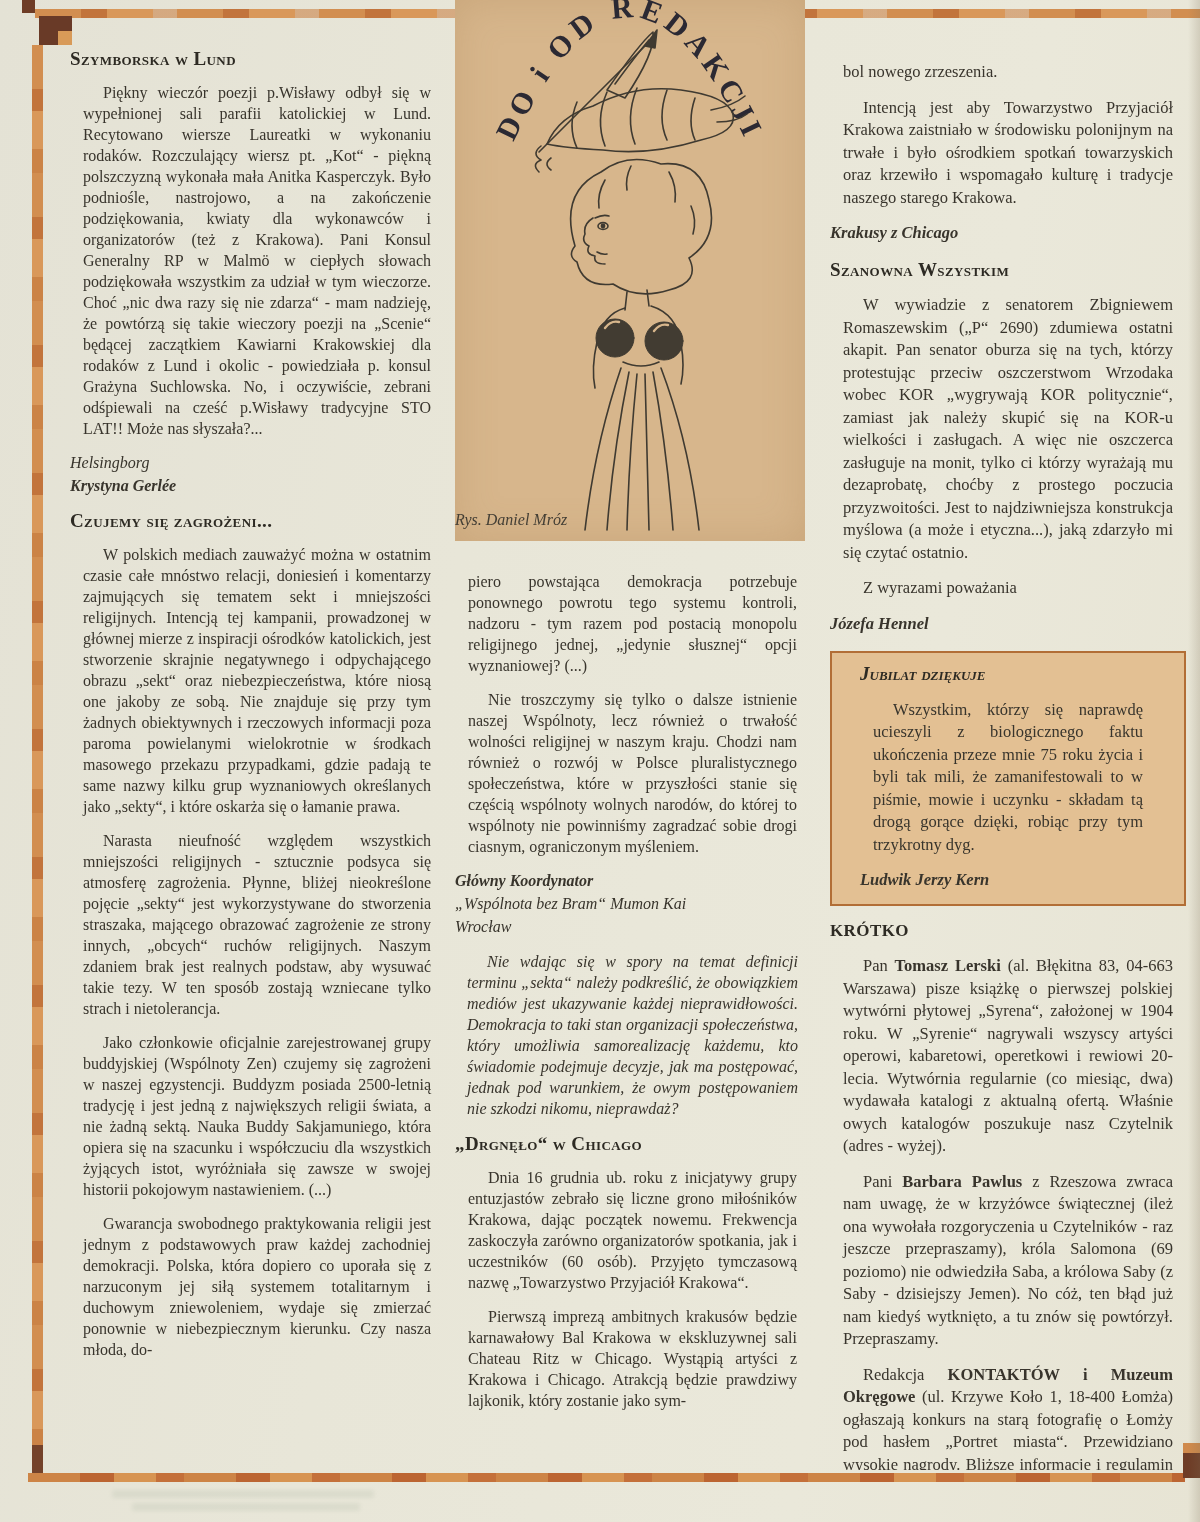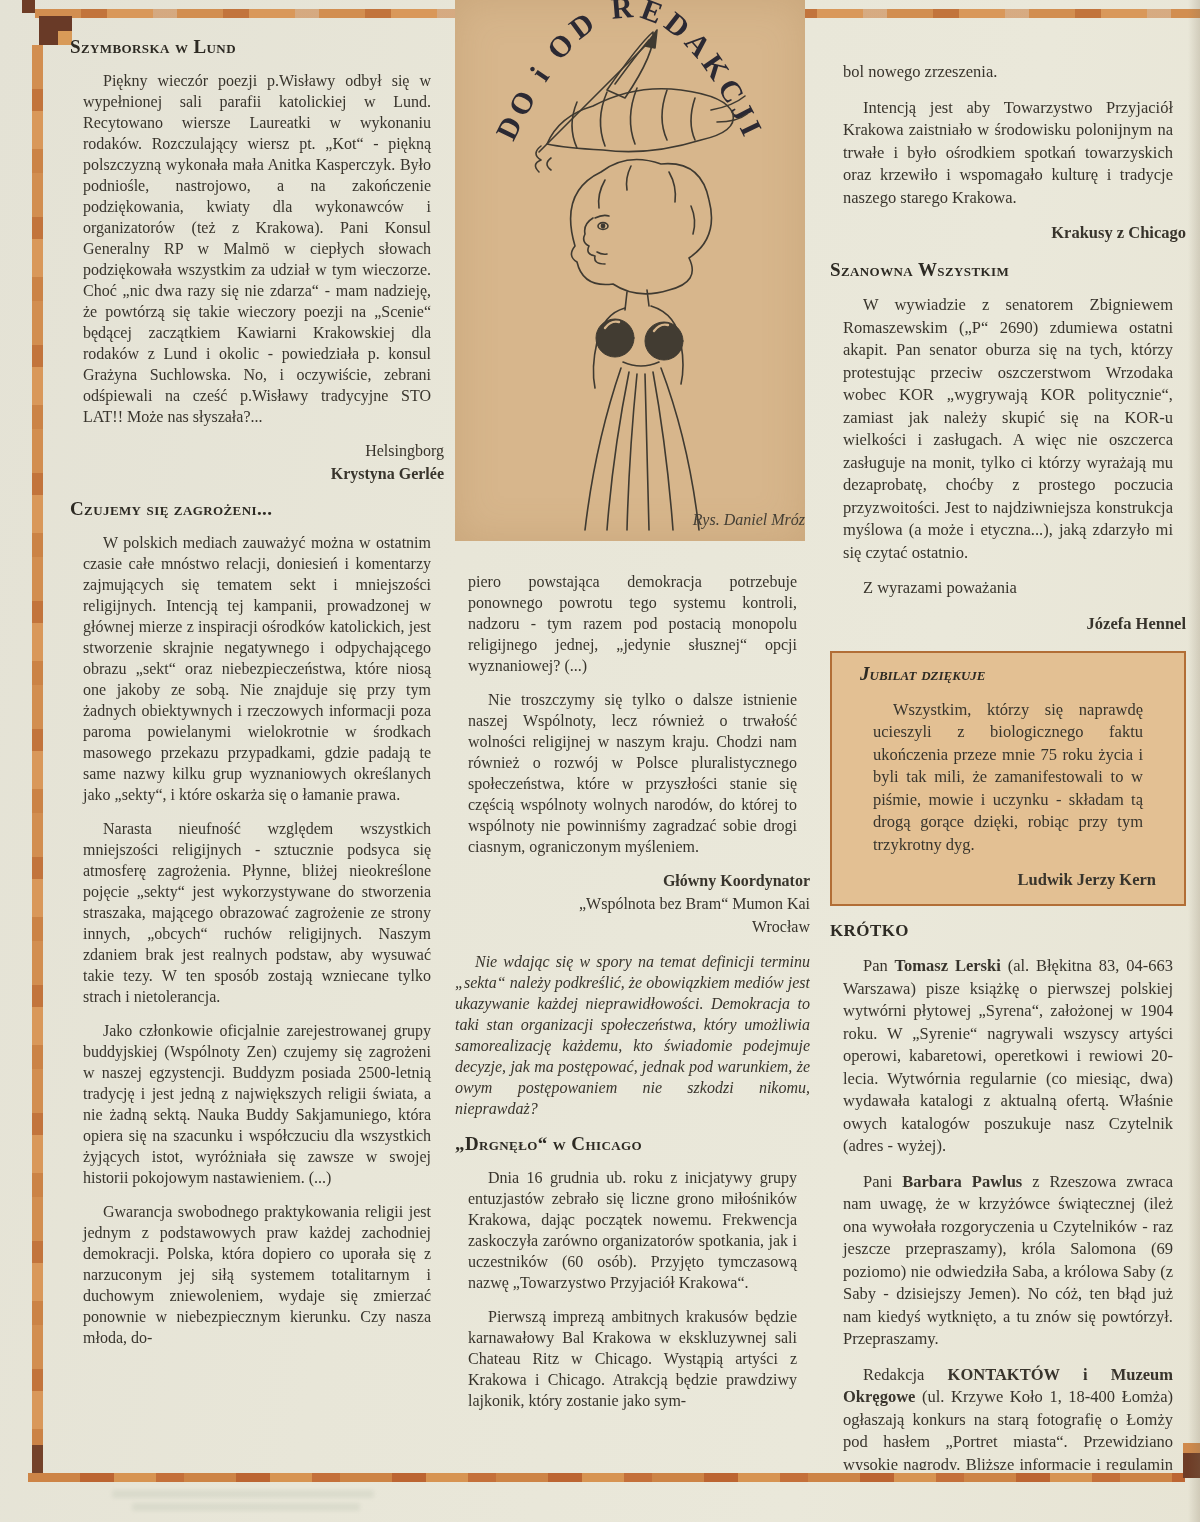--- a/index.html
+++ b/index.html
@@ -28,35 +28,35 @@
   .ghost{position:absolute;background:#8fa089;opacity:.15;filter:blur(2px);border-radius:2px;}
   .ghost.g1{left:112px;top:1490px;width:262px;height:8px;}
   .ghost.g2{left:132px;top:1503px;width:228px;height:8px;}
   
   .illus{position:absolute;left:455px;top:0;width:350px;height:541px;background:#d7b68c;
     box-shadow:inset 0 0 40px rgba(160,120,70,.25);}
   .illus svg{display:block;}
   .arc-text{font-family:"Liberation Serif",serif;font-weight:700;font-size:30px;letter-spacing:5px;fill:#2b2933;}
   .sketch{stroke:#3f3a31;fill:none;stroke-width:1.6;stroke-linecap:round;stroke-linejoin:round;}
   .sketch-fill{fill:#423c32;stroke:#3f3a31;stroke-width:1;}
-  .caption{position:absolute;left:0;right:0;bottom:12px;text-align:right;
+  .caption{position:absolute;left:0;right:0;bottom:12px;text-align:left;
     font-style:italic;font-size:16px;color:#443f35;}
   
   .col{position:absolute;font-size:16px;line-height:21px;}
-  .col-left{left:70px;top:36px;width:374px;height:1412px;overflow:hidden;}
+  .col-left{left:70px;top:48px;width:374px;height:1412px;overflow:hidden;}
   .col-mid{left:455px;top:558px;width:355px;height:906px;overflow:hidden;}
   .col-right{left:830px;top:48px;width:356px;height:1422px;overflow:hidden;line-height:22.5px;font-size:16.5px;}
   .p{margin:13px;text-align:justify;}
   .ind{text-indent:20px;}
   .sc-head{font-variant:small-caps;font-weight:700;font-size:19px;letter-spacing:.4px;margin:0 0 4px;color:#2d2a23;}
   .gap-top{margin-top:14px;}
   .caps-head{font-weight:700;font-size:17px;letter-spacing:.4px;margin:14px 0 1px;color:#2d2a23;}
-  .sig{text-align:right;margin:2px 0 0;}
+  .sig{margin:2px 0 0;font-style:italic;}
   .sig .b, .b{font-weight:700;}
-  .note{font-style:italic;margin:14px 0 0;}
+  .note{font-style:italic;margin:14px 12px 0;}
   .jub-box{border:2px solid #b26e36;background:#e3c093;padding:10px 28px 12px;margin:16px 0 12px;}
   .jub-head{font-style:italic;font-variant:small-caps;font-weight:700;font-size:19px;margin:0 0 4px;color:#2d2a23;}
 </style>
 </head>
 <body>
 
 <div class="page">
 
   <div class="strip-top"></div>
   <div class="strip-left"></div>

